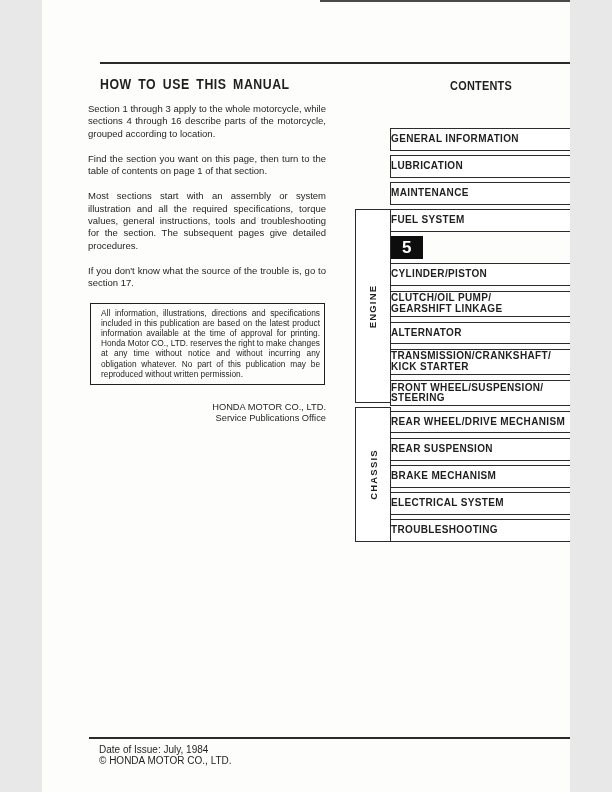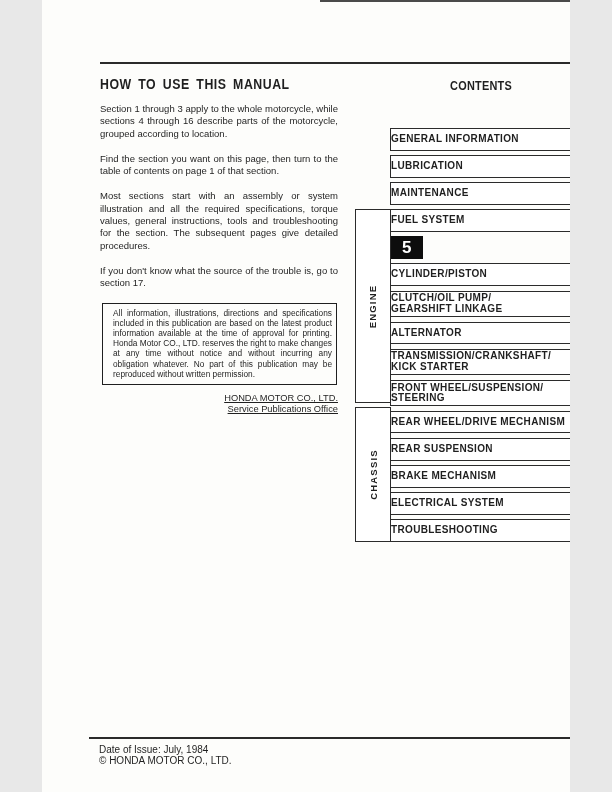--- a/index.html
+++ b/index.html
@@ -28,41 +28,41 @@
     letter-spacing:.6px;word-spacing:3px;white-space:nowrap;
     transform:scaleX(.88);transform-origin:left center;
   }
   .contents-title{
     position:absolute;top:79px;left:408px;
     font-size:13px;font-weight:700;line-height:14px;
     letter-spacing:.3px;white-space:nowrap;
     transform:scaleX(.84);transform-origin:left center;
   }
   .left-col{
-    position:absolute;top:103px;left:58px;width:238px;
+    position:absolute;top:103px;left:46px;width:238px;
     font-size:9.5px;line-height:12.3px;
   }
   .left-col p{
     text-align:justify;
     margin:0 0 13px 0;
   }
   .notice-box{
     margin-top:1px;
     margin-left:2px;
     width:235px;
     border:1.2px solid var(--ink);
     padding:4px 4px 5px 10px;
   }
   .notice-box .notice-text{
     font-size:8.3px;line-height:10.2px;text-align:justify;margin:0;
   }
   .signature{
-    margin-top:8px;
+    margin-top:17px;
     text-align:right;
-    font-size:9.3px;line-height:10.8px;text-decoration:underline;
+    font-size:9.3px;line-height:10.8px;
   }
   .toc{
     position:absolute;top:128px;left:313px;width:289px;
   }
   .toc-rows{
     display:flex;flex-direction:column;gap:4.6px;margin-left:35px;
   }
   .toc-row{display:flex;align-items:stretch;}
   .toc-row.single{height:22.5px;}
   .toc-row.double{height:26.5px;}

